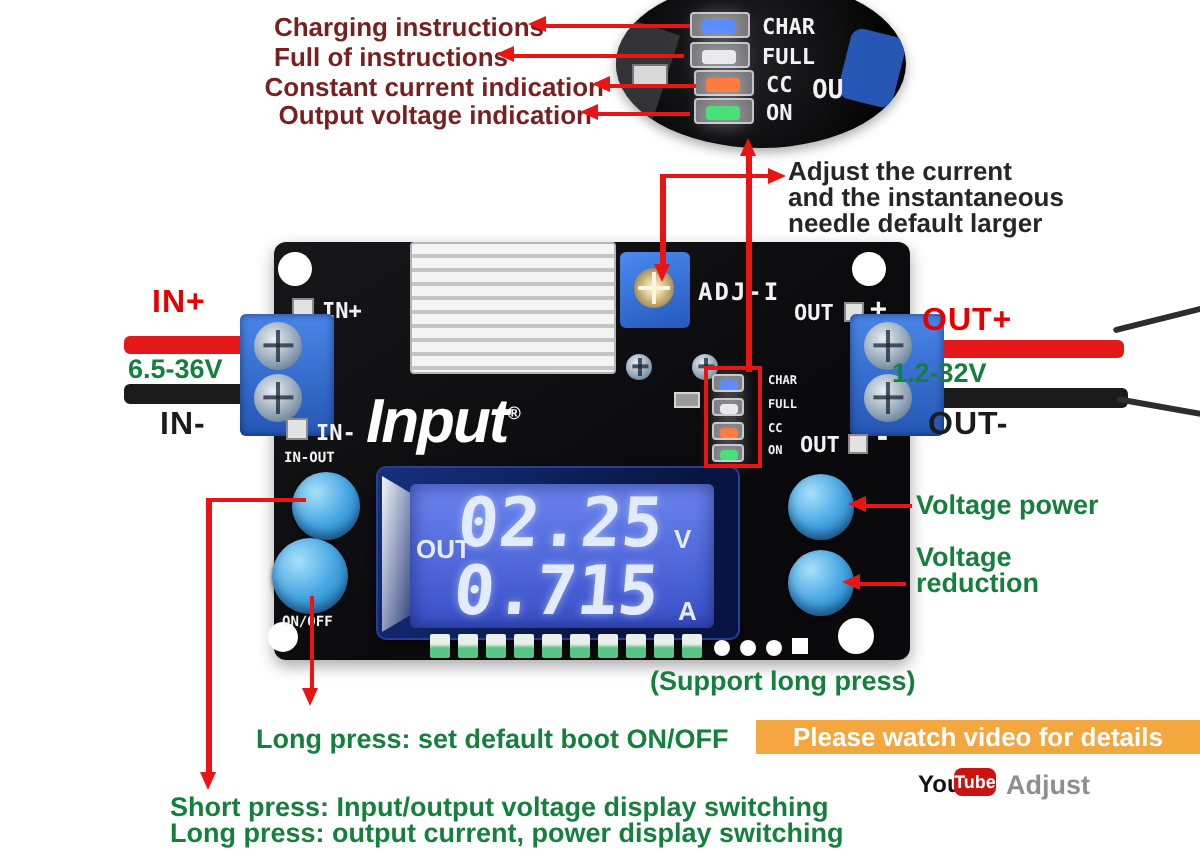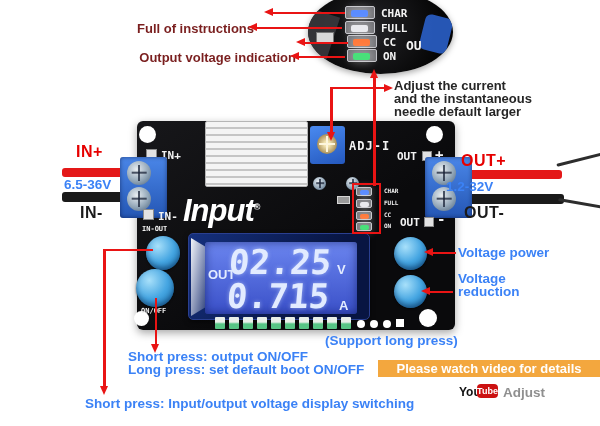--- a/index.html
+++ b/index.html
@@ -3,21 +3,21 @@
 <meta charset="utf-8">
 <style>
   *{margin:0;padding:0;box-sizing:border-box}
   html,body{background:#fff}
   .stage{position:relative;width:600px;height:426px;background:#ffffff;overflow:hidden;
          font-family:"Liberation Sans",sans-serif}
   .abs{position:absolute}
   .lbl{position:absolute;white-space:nowrap;font-weight:600}
   .maroon{color:var(--label-maroon,#7a1f1f);font-size:13px}
   .note{color:#262626;font-size:13px}
-  .note2{color:#3b82f6;font-size:13.5px}
+  .note2{color:#15803d;font-size:13.5px}
   .iolabel{position:absolute;white-space:nowrap;font-size:16px;font-weight:700;letter-spacing:.5px}
   .redtxt{color:var(--accent-red,#e60000)}
   .darktxt{color:#1b1b1b}
   .rl{position:absolute;background:var(--arrow-red,#e91414)}
   .ah{position:absolute;width:0;height:0}
   .ah-left{border-top:4.5px solid transparent;border-bottom:4.5px solid transparent;border-right:9px solid var(--arrow-red,#e91414)}
   .ah-right{border-top:4.5px solid transparent;border-bottom:4.5px solid transparent;border-left:9px solid var(--arrow-red,#e91414)}
   .ah-up{border-left:4.5px solid transparent;border-right:4.5px solid transparent;border-bottom:9px solid var(--arrow-red,#e91414)}
   .ah-down{border-left:4.5px solid transparent;border-right:4.5px solid transparent;border-top:9px solid var(--arrow-red,#e91414)}
   .silk{position:absolute;color:#f2f2f2;font-family:"DejaVu Sans Mono",monospace;font-weight:bold;white-space:nowrap}
@@ -204,21 +204,23 @@
     <div class="housing" style="left:39px;top:59px;width:30px;height:13px">
         <div class="leddot" style="left: 5px; top: 3px; width: 17px; height: 7px; background: rgb(73, 224, 122);"></div>
       </div>
     <div class="silk" style="left:73px;top:17px;font-size:11px">CHAR</div>
     <div class="silk" style="left:73px;top:32px;font-size:11px">FULL</div>
     <div class="silk" style="left:75px;top:46px;font-size:11px">CC</div>
     <div class="silk" style="left:75px;top:60px;font-size:11px">ON</div>
     <div class="silk" style="left:98px;top:48px;font-size:13px">OU</div>
   </div>
 
+  <div class="lbl maroon" style="right:328px;top:6px">Charging instructions</div>
   <div class="lbl maroon" style="right:346px;top:21px">Full of instructions</div>
+  <div class="lbl maroon" style="right:298px;top:36px">Constant current indication</div>
   <div class="lbl maroon" style="right:304px;top:50px">Output voltage indication</div>
 
   <div class="ah ah-left" style="left:264px;top:8px"></div>
   <div class="rl" style="left:272px;top:11.5px;width:73px;height:2.5px"></div>
   <div class="ah ah-left" style="left:248px;top:23px"></div>
   <div class="rl" style="left:256px;top:26.5px;width:86px;height:2.5px"></div>
   <div class="ah ah-left" style="left:296px;top:38px"></div>
   <div class="rl" style="left:304px;top:41.5px;width:44px;height:2.5px"></div>
   <div class="ah ah-left" style="left:290px;top:52px"></div>
   <div class="rl" style="left:298px;top:55.5px;width:47px;height:2.5px"></div>
@@ -247,26 +249,26 @@
   <div class="rl" style="left:432px;top:251.5px;width:24px;height:2.5px"></div>
   <div class="lbl note2" style="left:458px;top:245px">Voltage power</div>
   <div class="ah ah-left" style="left:421px;top:287px"></div>
   <div class="rl" style="left:429px;top:290.5px;width:24px;height:2.5px"></div>
   <div class="lbl note2" style="left:458px;top:271px">Voltage</div>
   <div class="lbl note2" style="left:458px;top:284px">reduction</div>
   <div class="lbl note2" style="left:325px;top:333px">(Support long press)</div>
 
   <div class="rl" style="left:154.5px;top:298px;width:2.5px;height:46px"></div>
   <div class="ah ah-down" style="left:151px;top:344px"></div>
-  <div class="lbl note2" style="left:128px;top:349px">Short press: output ON/OFF</div>
   <div class="lbl note2" style="left:128px;top:362px">Long press: set default boot ON/OFF</div>
 
   <div class="rl" style="left:103px;top:248.5px;width:50px;height:2.5px"></div>
   <div class="rl" style="left:103px;top:248.5px;width:2.5px;height:138px"></div>
   <div class="ah ah-down" style="left:99.5px;top:386px"></div>
   <div class="lbl note2" style="left:85px;top:396px">Short press: Input/output voltage display switching</div>
+  <div class="lbl note2" style="left:85px;top:408.5px">Long press: output current, power display switching</div>
 
   <div class="banner" style="background: rgb(243, 167, 62);">Please watch video for details</div>
   <div class="lbl" style="left:459px;top:385px;font-size:12px;font-weight:bold;color:#111">You</div>
   <div class="abs" style="left:477px;top:384px;width:21px;height:14px;border-radius:4px;background:var(--youtube-red,#cc1111);color:#fff;font-size:9px;font-weight:bold;text-align:center;line-height:14px">Tube</div>
   <div class="lbl" style="left:503px;top:385px;font-size:13.5px;color:#8f8f8f">Adjust</div>
 
 </div>
 
 </body></html>

